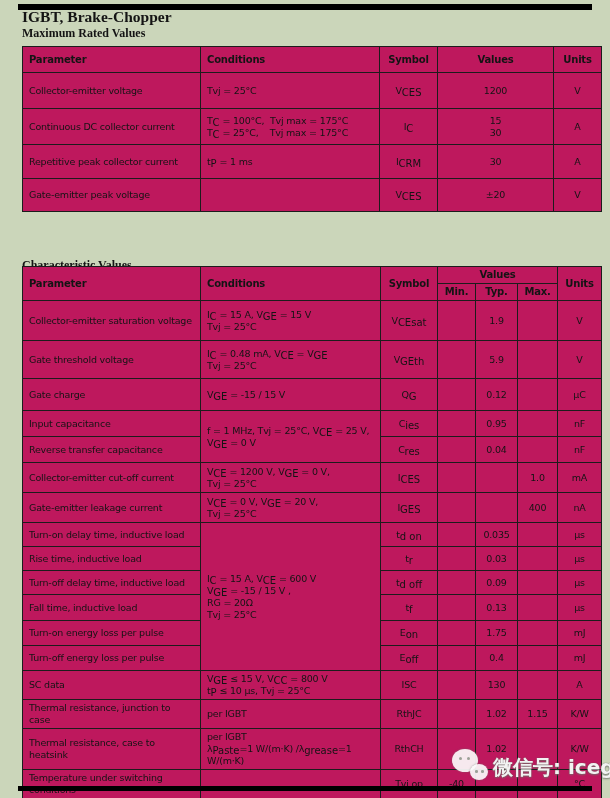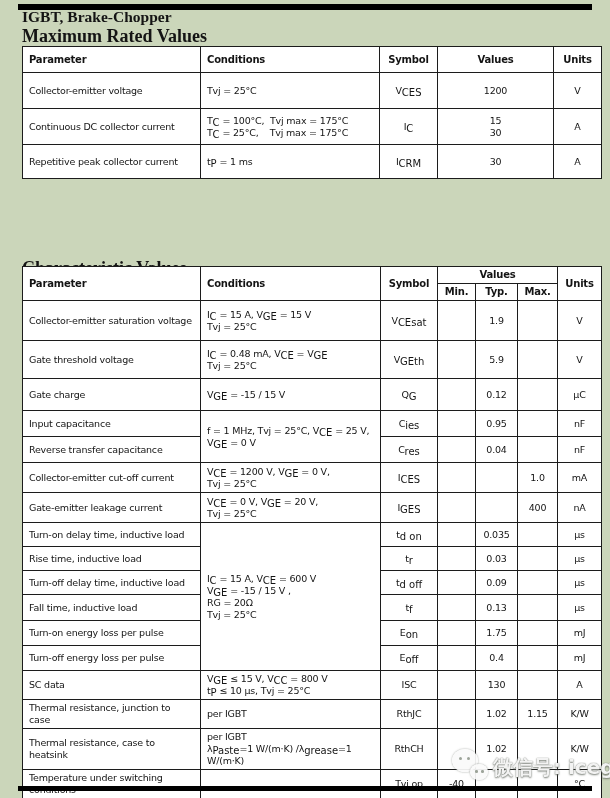--- a/index.html
+++ b/index.html
@@ -6,26 +6,26 @@
   .page{
     position:relative;width:610px;height:798px;background:#cbd6ba;
     font-family:"DejaVu Sans","Liberation Sans",sans-serif;color:#141414;overflow:hidden;
   }
   .rule{position:absolute;left:18px;width:574px;background:#000;}
   .rule-top{top:4px;height:6px;}
   .rule-bottom{top:786px;height:5px;}
   .doc-title{position:absolute;left:22px;top:8px;font-family:"Liberation Serif","DejaVu Serif",serif;
     font-weight:bold;font-size:15.5px;}
   .sec-title{position:absolute;left:22px;font-family:"Liberation Serif","DejaVu Serif",serif;
-    font-weight:bold;font-size:18px;}
+    font-weight:bold;font-size:12px;}
   .sec1{top:26px;}
   .sec2{top:258px;}
   table{
     position:absolute;left:22px;width:579px;border-collapse:collapse;table-layout:fixed;
-    background:#ffffff;border:1.5px solid #161616;
+    background:#be185d;border:1.5px solid #161616;
   }
   .t1{top:46px;}
   .t2{top:266px;}
   th,td{border:1px solid #1c1c1c;font-size:9.5px;line-height:12px;padding:2px 6px;
     vertical-align:middle;overflow:hidden;letter-spacing:-0.2px;}
   th{font-size:10px;font-weight:bold;padding:2px 6px;}
   .t1 thead tr{height:26px;}
   .t2 thead tr{height:16px;}
   .al{text-align:left;}
   .ac{text-align:center;}
@@ -101,20 +101,29 @@
           <td class="al">Repetitive peak collector current</td>
           <td class="al">
             <div class="line">t<sub>P</sub> = 1 ms</div>
           </td>
           <td class="ac">I<sub>CRM</sub></td>
           <td class="ac">
             <div class="line">30</div>
           </td>
           <td class="ac">A</td>
         </tr>
+        <tr style="height: 33px;">
+          <td class="al">Gate-emitter peak voltage</td>
+          <td class="al"></td>
+          <td class="ac">V<sub>CES</sub></td>
+          <td class="ac">
+            <div class="line">±20</div>
+          </td>
+          <td class="ac">V</td>
+        </tr>
       </tbody>
   </table>
 
   <div class="sec-title sec2">Characteristic Values</div>
 
   <table class="t2">
     <colgroup>
       <col style="width:178px">
         <col style="width:180px">
         <col style="width:57px">

